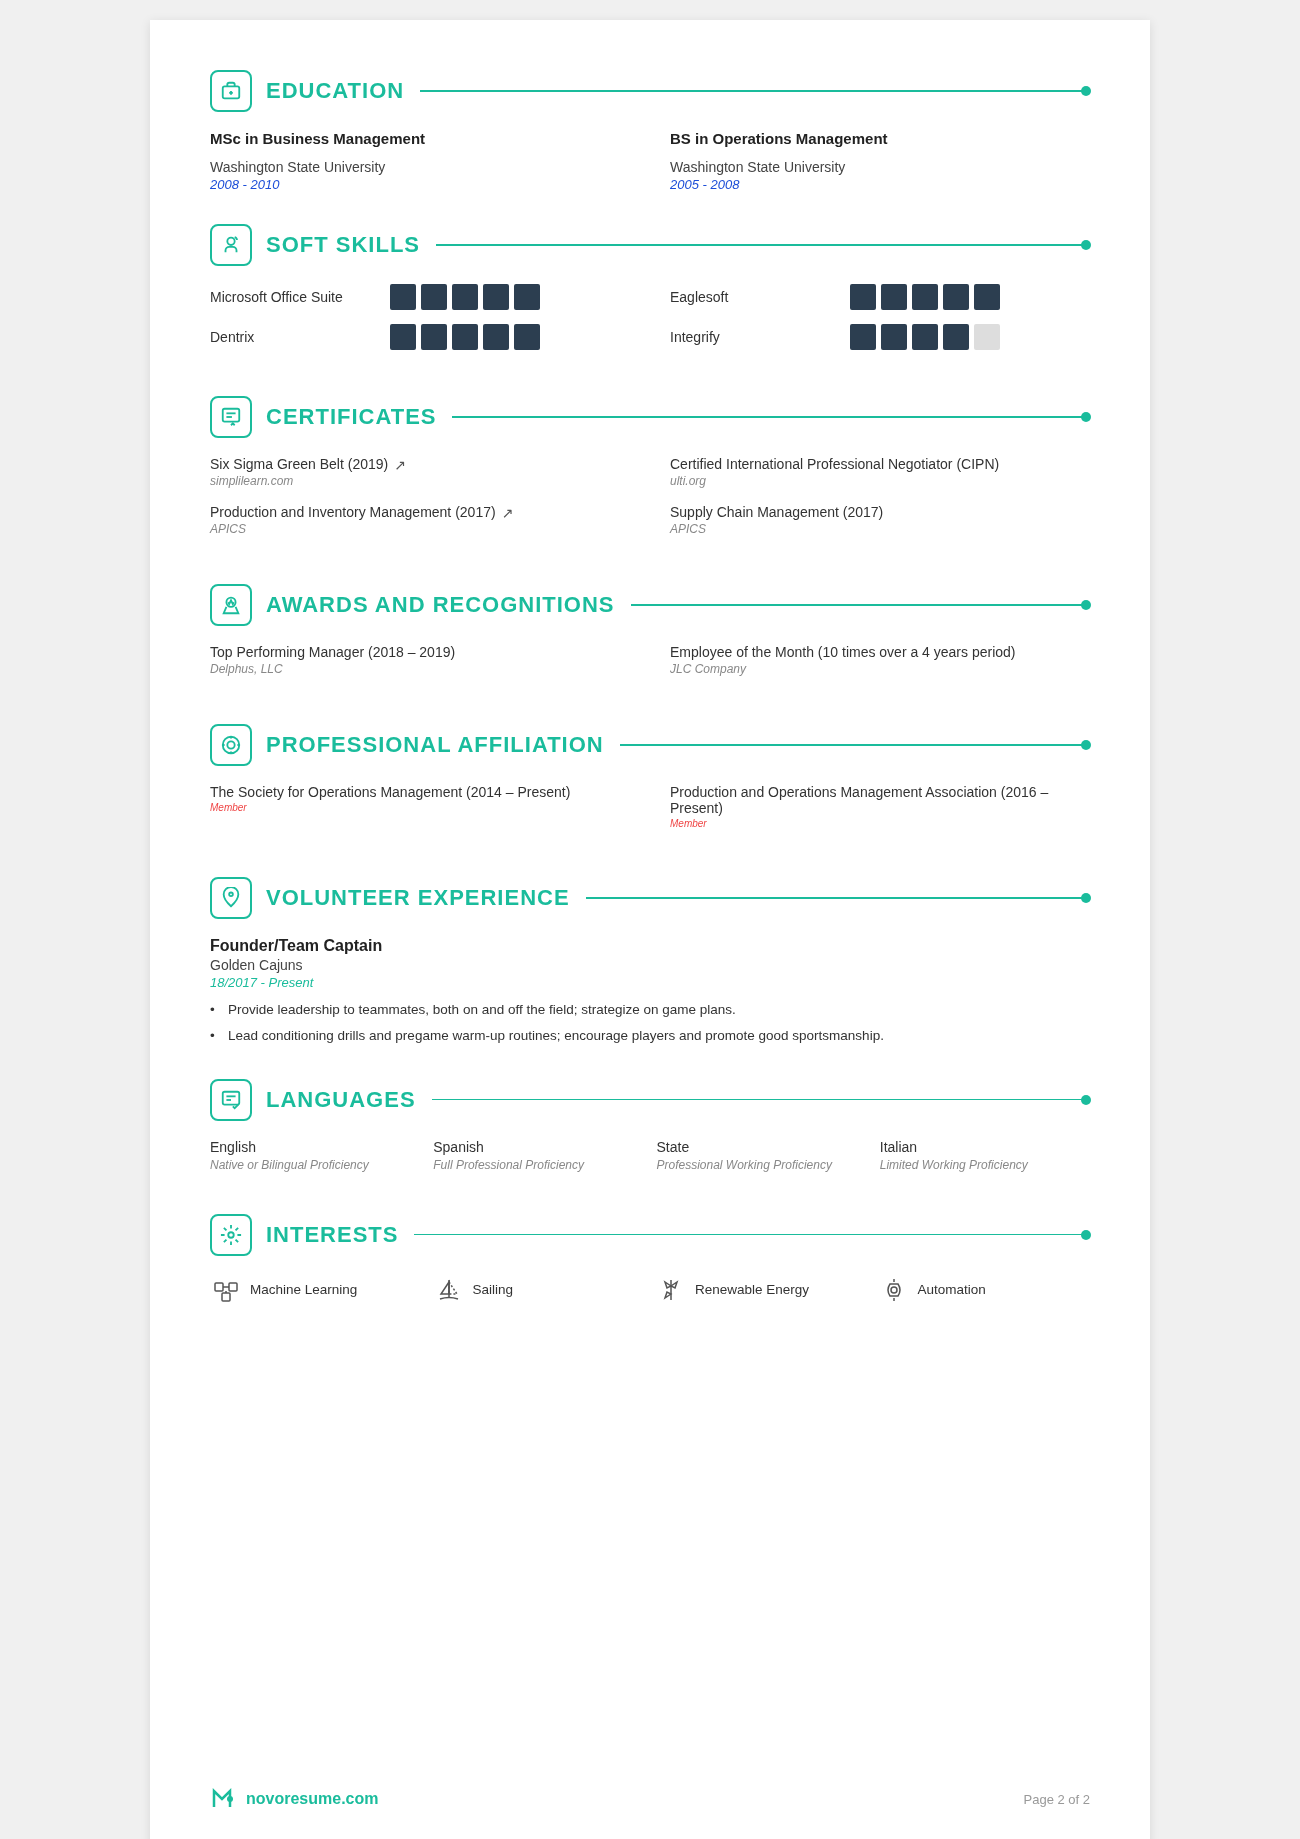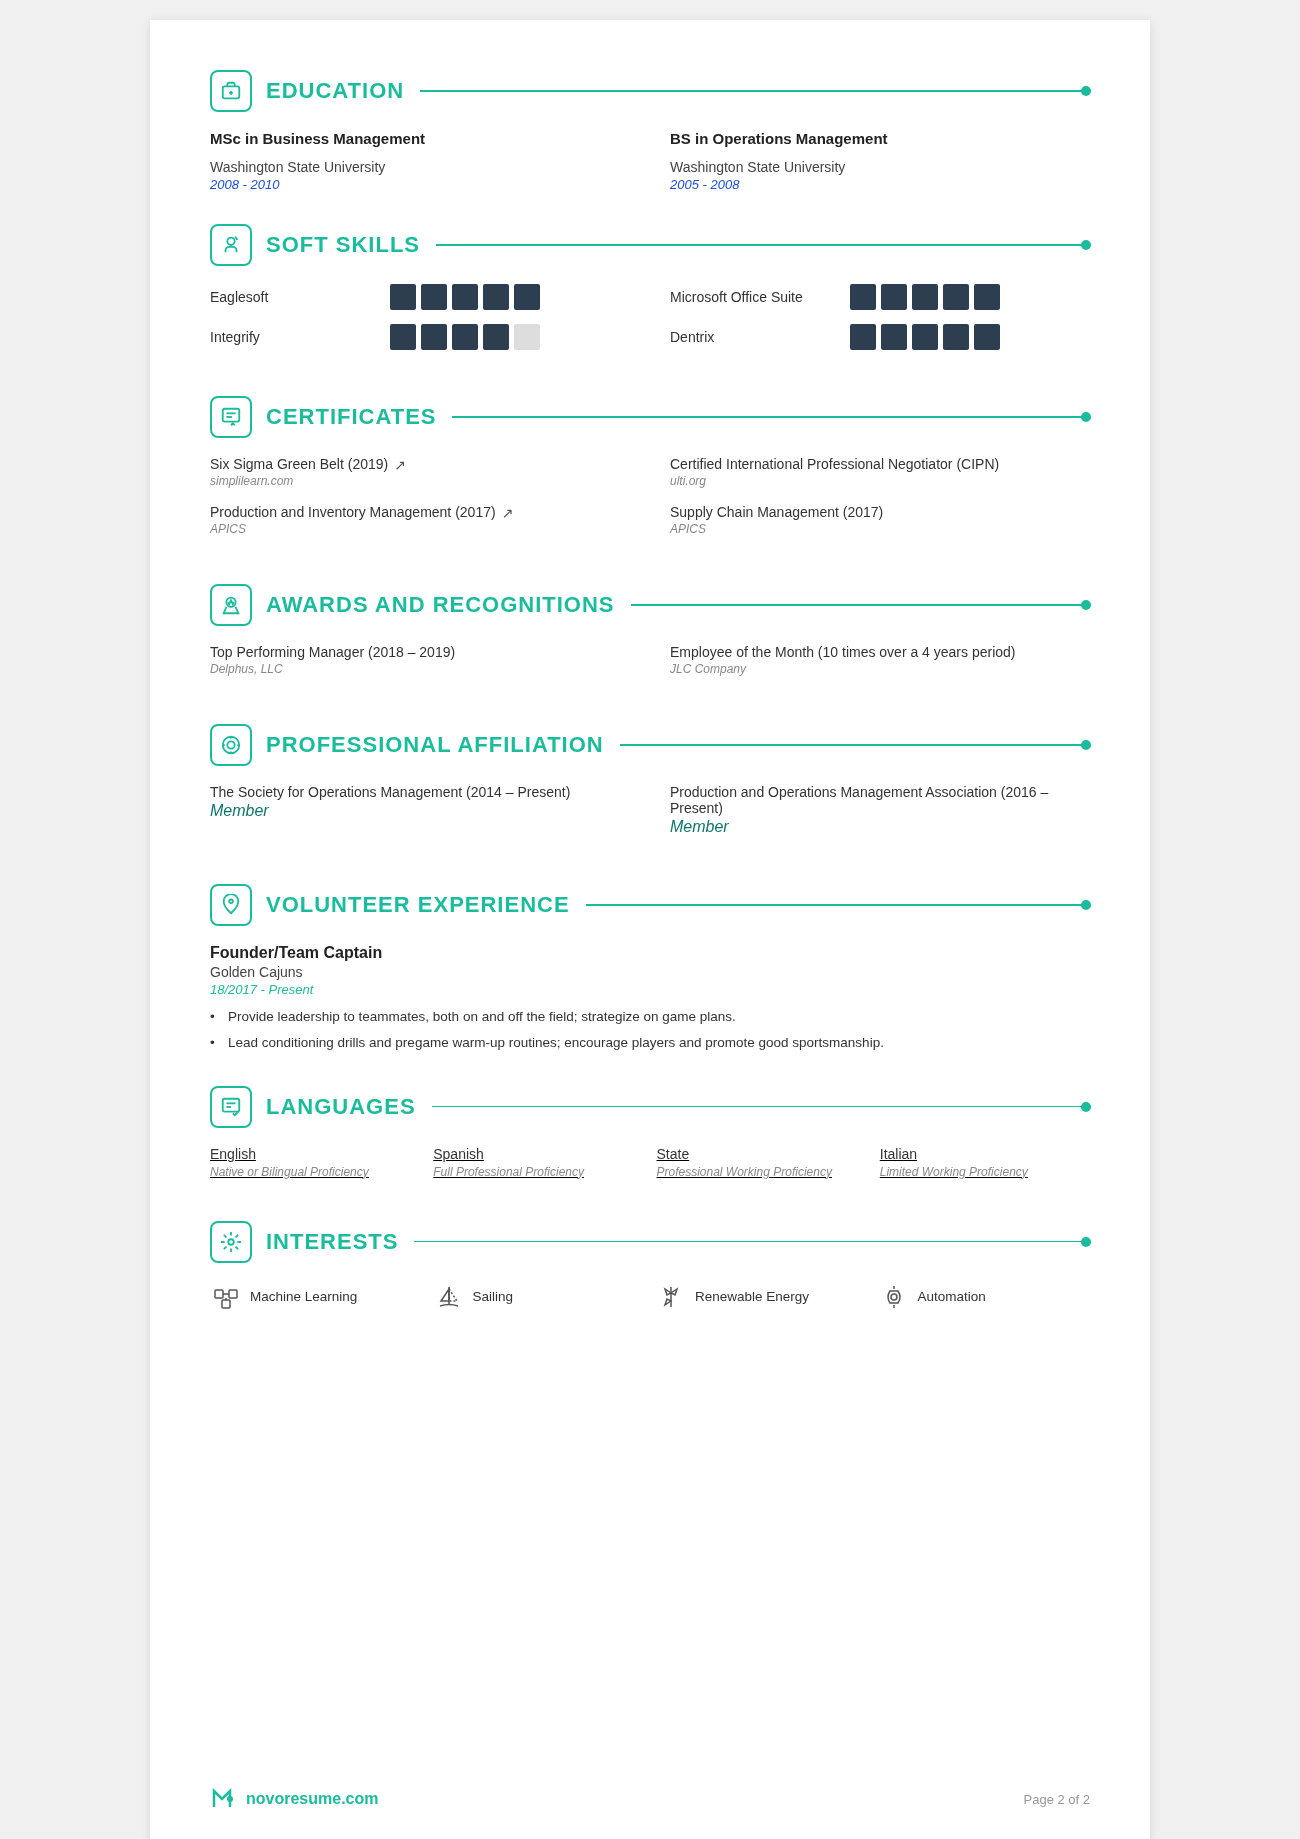--- a/index.html
+++ b/index.html
@@ -163,22 +163,22 @@
 
     
     .affil-item {
       margin-bottom: 16px;
     }
     .affil-name {
       font-size: 14px;
       color: #333;
     }
     .affil-role {
-      font-size: 16px;
-      color: #0f766e;
+      font-size: 10px;
+      color: #ef4444;
       font-style: italic;
       margin-top: 2px;
     }
 
     
     .vol-title {
       font-size: 16px;
       font-weight: 700;
       color: #222;
       margin-bottom: 2px;
@@ -278,21 +278,20 @@
     .footer-page {
       font-size: 13px;
       color: #999;
     }
 
     .languages-four-col {
       display: grid;
       grid-template-columns: repeat(4, 1fr);
       gap: 13px;
       margin-bottom: 10px;
-      text-decoration: underline;
     }
   </style>
 </head>
 <body>
 
 <div class="page">
 
   <div class="section">
     <div class="section-header">
       <div class="section-icon">
@@ -329,60 +328,60 @@
           <path d="M16 3.5c1.5.5 2.5 1.5 2.5 3"></path>
         </svg>
       </div>
       <span class="section-title">SOFT SKILLS</span>
       <div class="section-line"></div>
     </div>
     <div class="two-col">
 
       <div>
         <div class="skill-row">
+          <span class="skill-name">Microsoft Office Suite</span>
+          <div class="skill-bars">
+            <div class="skill-bar"></div>
+            <div class="skill-bar"></div>
+            <div class="skill-bar"></div>
+            <div class="skill-bar"></div>
+            <div class="skill-bar"></div>
+          </div>
+        </div>
+        <div class="skill-row">
+          <span class="skill-name">Dentrix</span>
+          <div class="skill-bars">
+            <div class="skill-bar"></div>
+            <div class="skill-bar"></div>
+            <div class="skill-bar"></div>
+            <div class="skill-bar"></div>
+            <div class="skill-bar"></div>
+          </div>
+        </div>
+      </div>
+
+      <div>
+        <div class="skill-row">
           <span class="skill-name">Eaglesoft</span>
           <div class="skill-bars">
             <div class="skill-bar"></div>
             <div class="skill-bar"></div>
             <div class="skill-bar"></div>
             <div class="skill-bar"></div>
             <div class="skill-bar"></div>
           </div>
         </div>
         <div class="skill-row">
           <span class="skill-name">Integrify</span>
           <div class="skill-bars">
             <div class="skill-bar"></div>
             <div class="skill-bar"></div>
             <div class="skill-bar"></div>
             <div class="skill-bar"></div>
             <div class="skill-bar empty"></div>
-          </div>
-        </div>
-      </div>
-
-      <div>
-        <div class="skill-row">
-          <span class="skill-name">Microsoft Office Suite</span>
-          <div class="skill-bars">
-            <div class="skill-bar"></div>
-            <div class="skill-bar"></div>
-            <div class="skill-bar"></div>
-            <div class="skill-bar"></div>
-            <div class="skill-bar"></div>
-          </div>
-        </div>
-        <div class="skill-row">
-          <span class="skill-name">Dentrix</span>
-          <div class="skill-bars">
-            <div class="skill-bar"></div>
-            <div class="skill-bar"></div>
-            <div class="skill-bar"></div>
-            <div class="skill-bar"></div>
-            <div class="skill-bar"></div>
           </div>
         </div>
       </div>
     </div>
   </div>
 
   <div class="section">
     <div class="section-header">
       <div class="section-icon">
         <svg viewBox="0 0 24 24" stroke="#1abc9c" fill="none" stroke-width="2">

